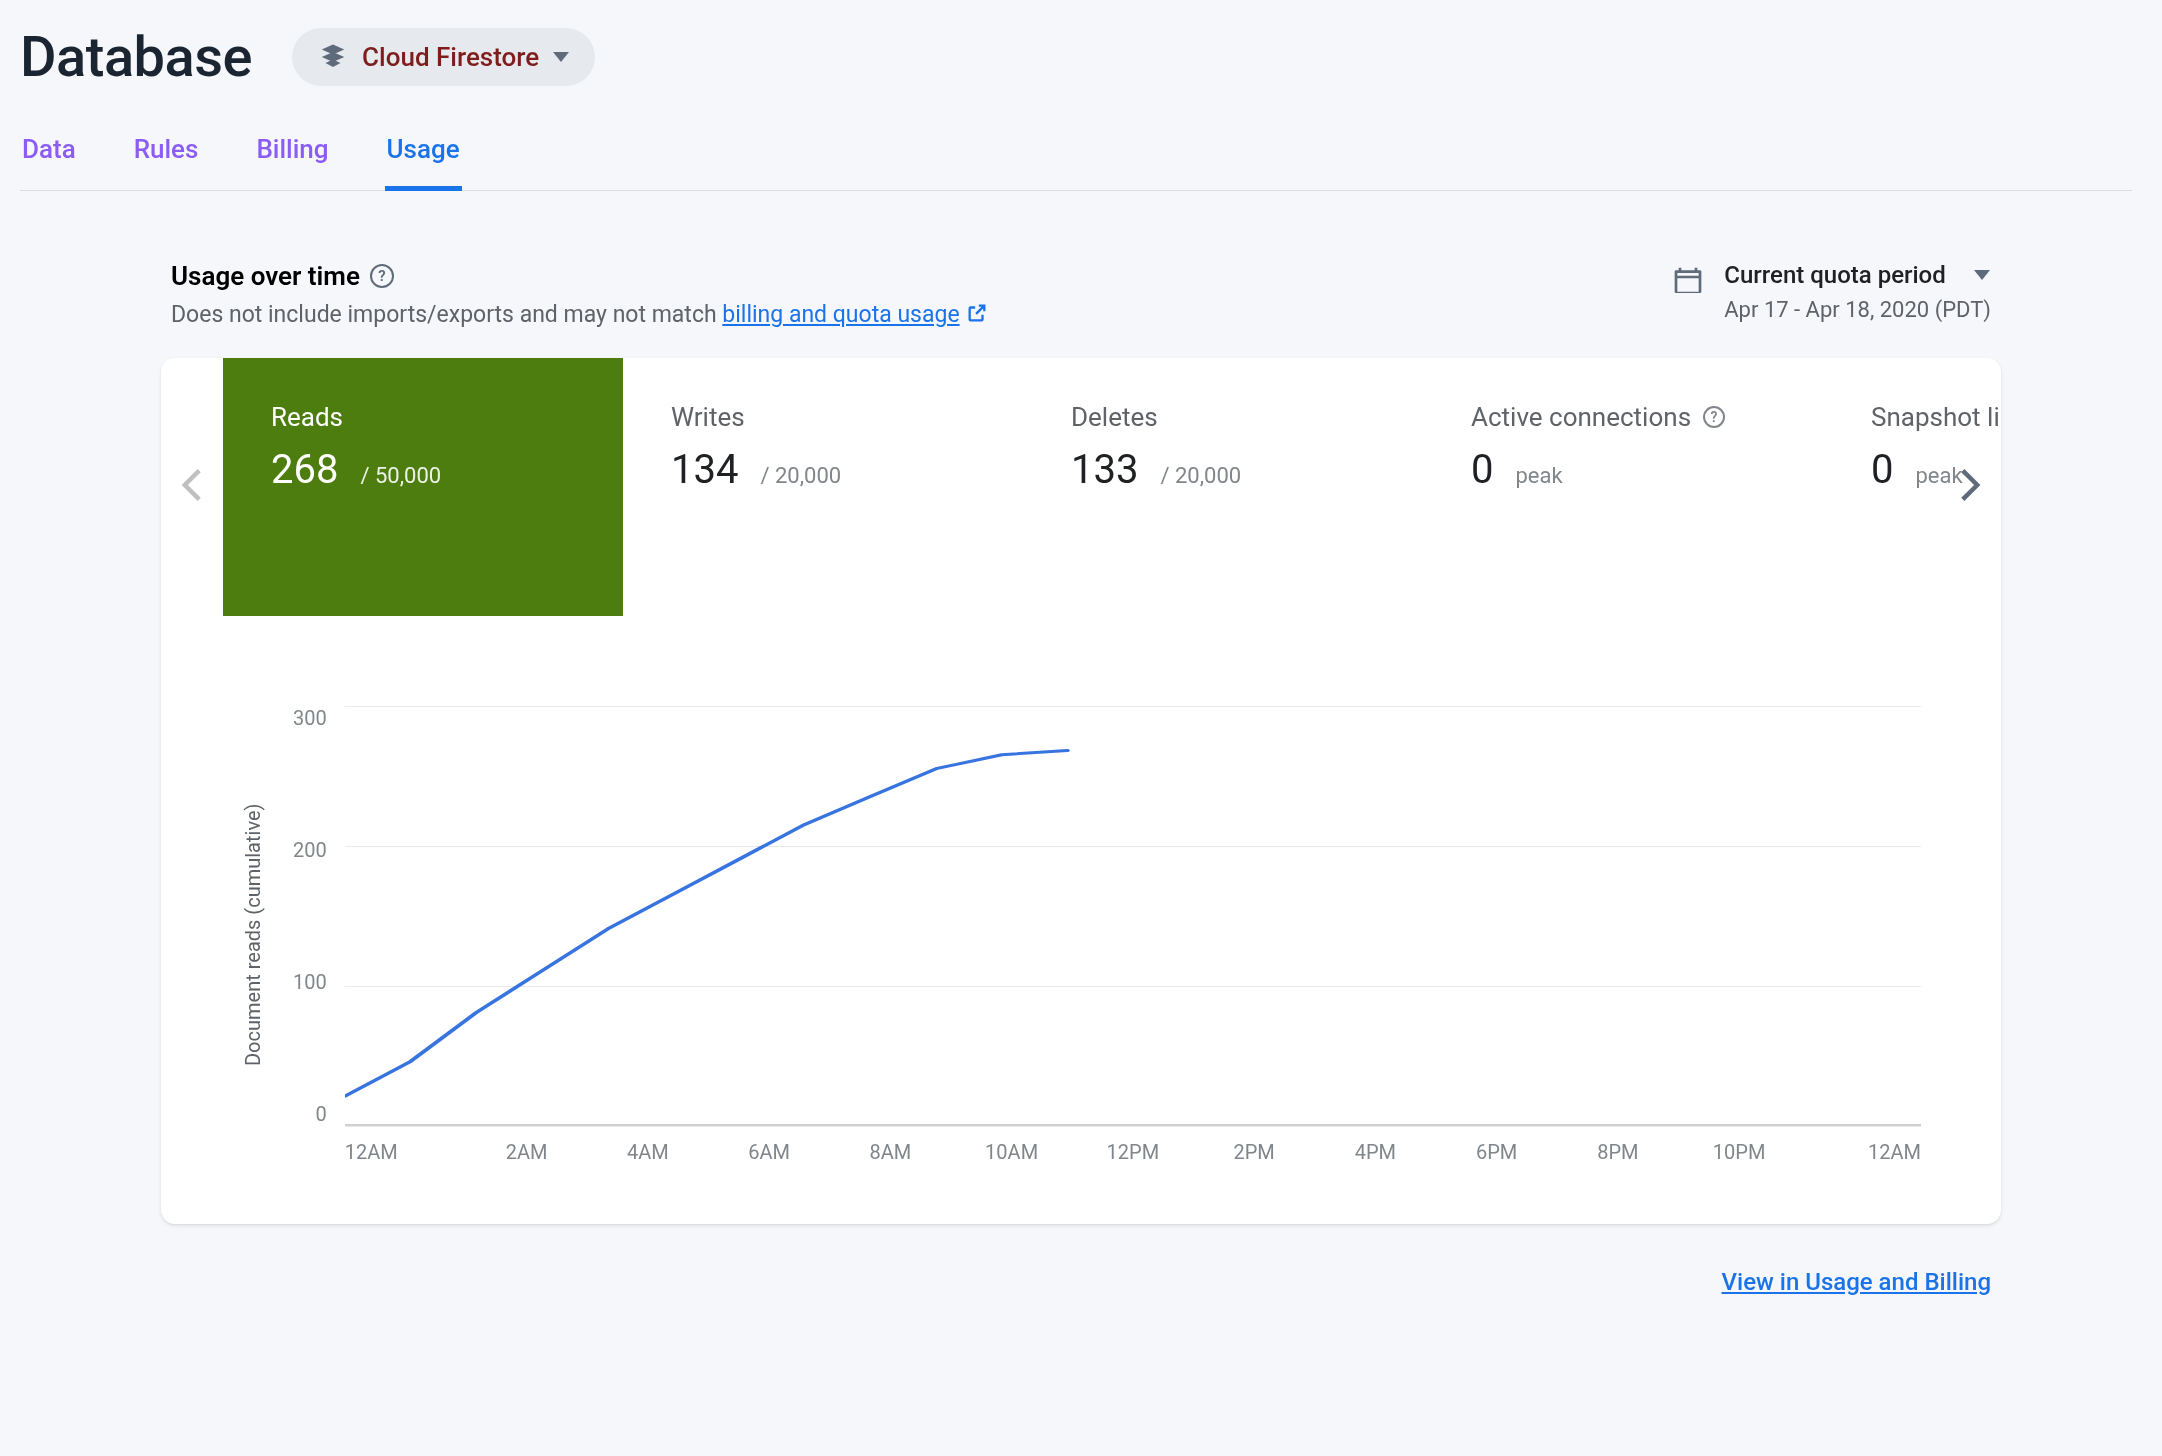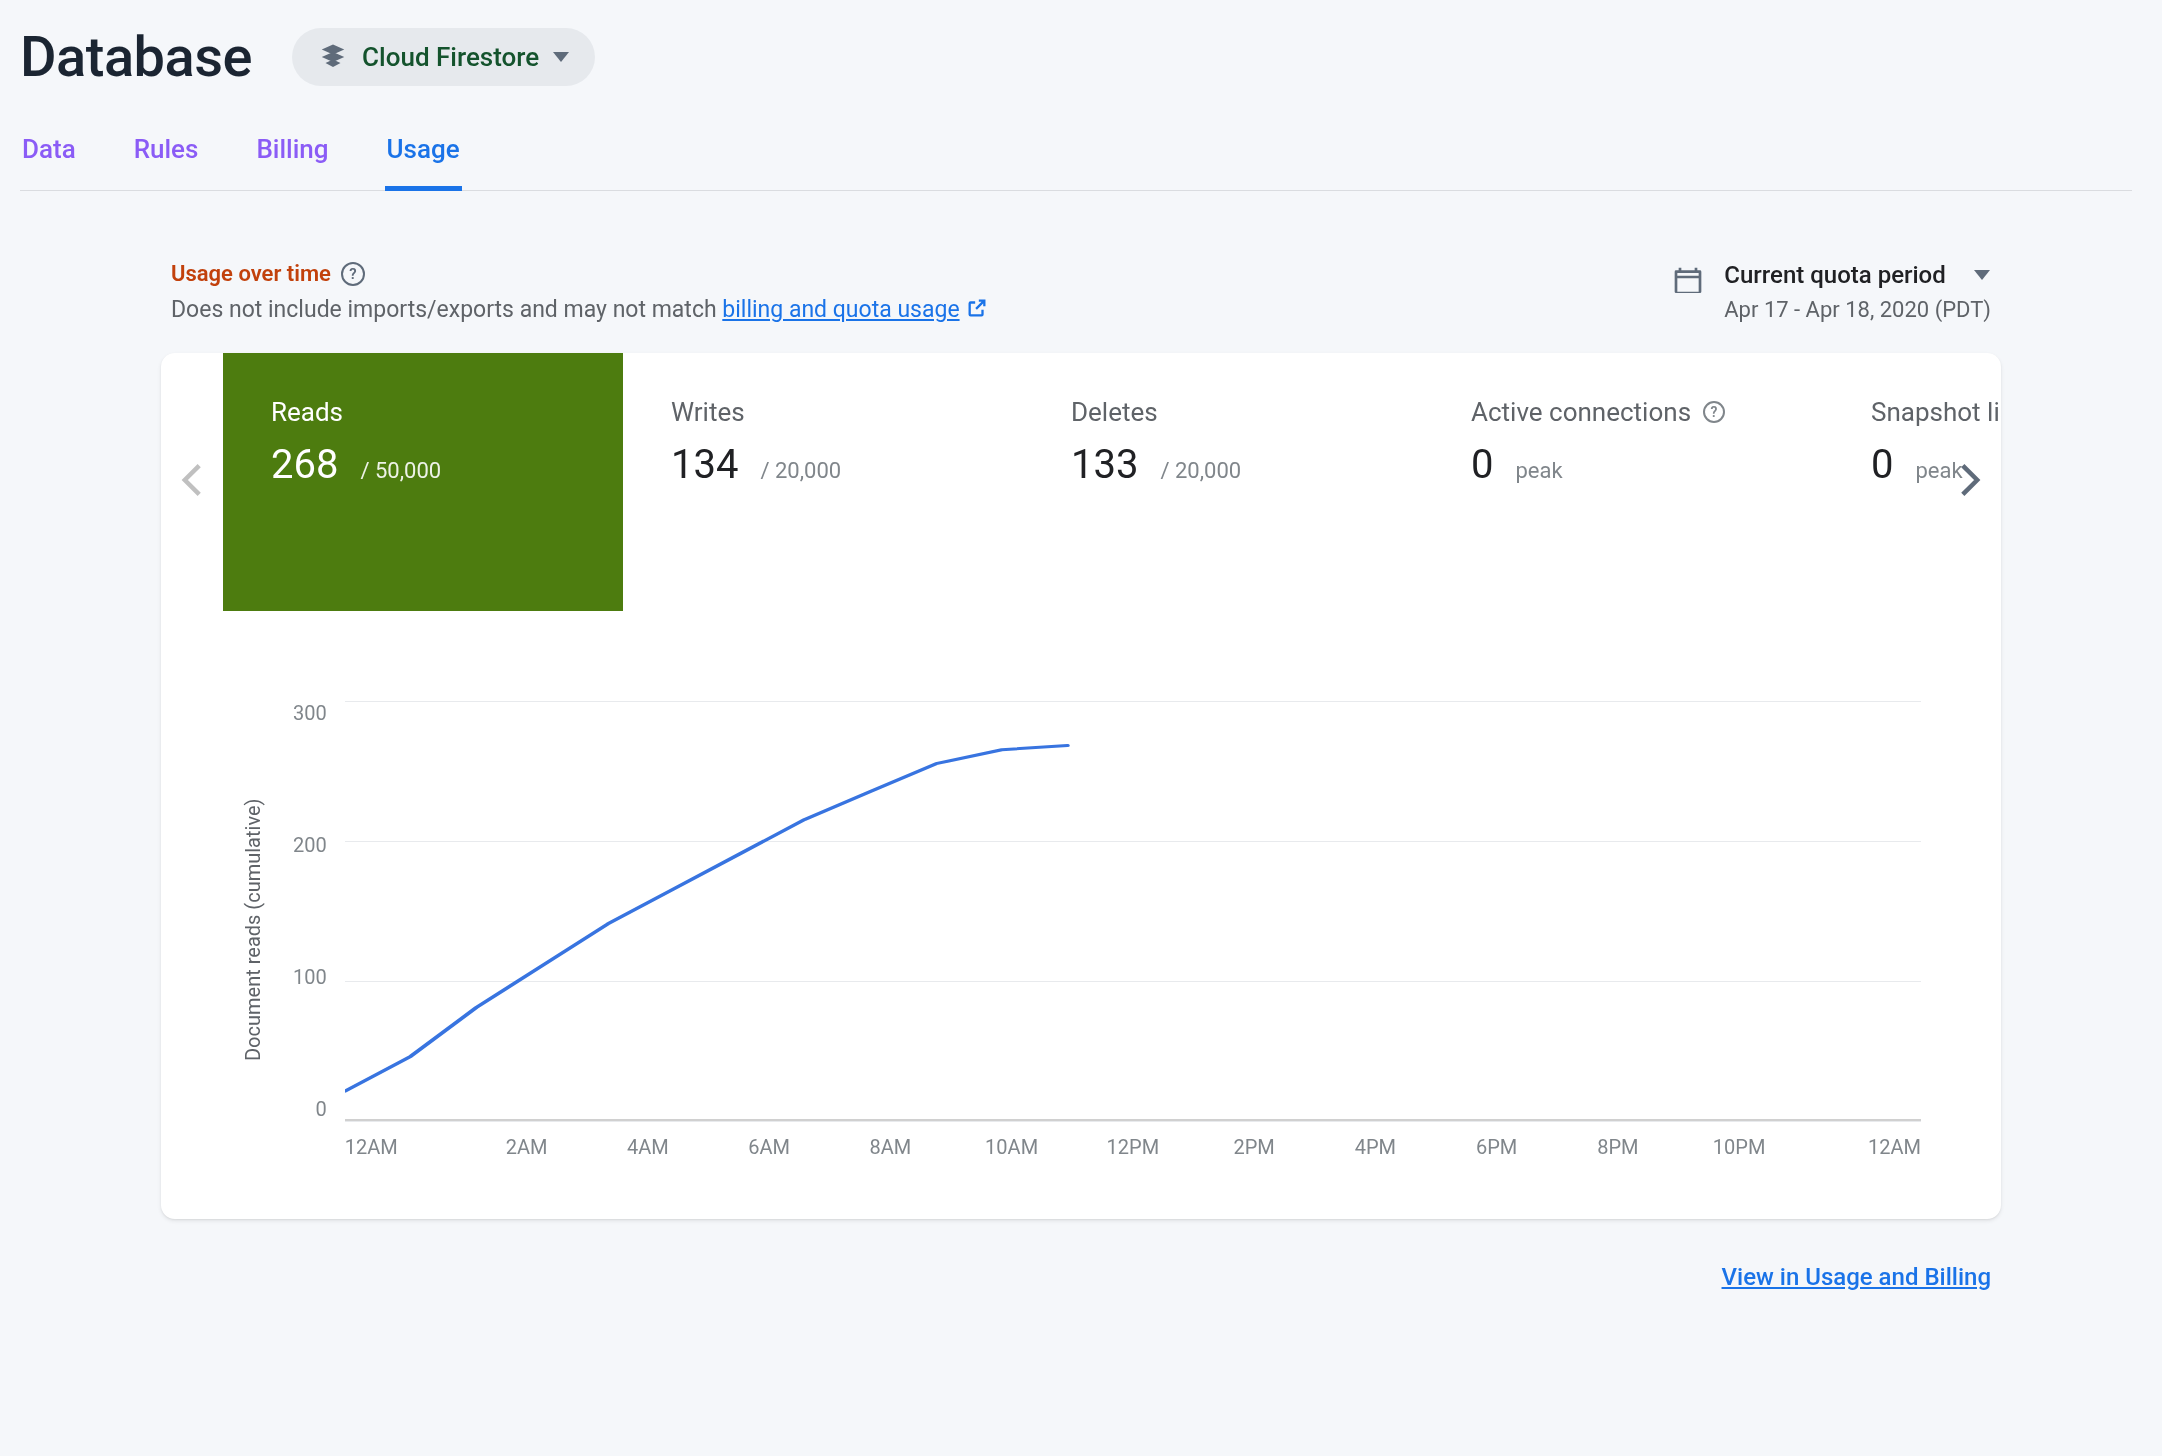--- a/index.html
+++ b/index.html
@@ -28,21 +28,21 @@
     display: inline-flex;
     align-items: center;
     gap: 14px;
     background: #e6e9ed;
     border-radius: 40px;
     padding: 14px 26px;
     cursor: pointer;
   }
   .db-selector-label {
     font-size: 26px;
-    color: #14532d;
+    color: #7f1d1d;
     font-weight: 500;
     text-align: center;
   }
   .firestore-icon svg { display:block; }
   .caret-down-icon { width:0; height:0; border-left:8px solid transparent; border-right:8px solid transparent; border-top:10px solid #5f6b7a; }
   .tabs {
     display: flex;
     gap: 54px;
     margin-top: 44px;
     border-bottom: 1px solid #dadce0;
@@ -72,23 +72,23 @@
     align-items: flex-start;
     padding: 0 10px 28px 10px;
   }
   .section-left {}
   .section-title-row {
     display: flex;
     align-items: center;
     gap: 10px;
   }
   .section-title {
-    font-size: 22px;
+    font-size: 26px;
     font-weight: 600;
-    color: #c2410c;
+    color: #000000;
   }
   .help-icon {
     width: 24px; height: 24px;
     border: 2px solid #5f6b7a;
     border-radius: 50%;
     display: inline-flex;
     align-items: center;
     justify-content: center;
     font-size: 15px;
     color: #5f6b7a;

